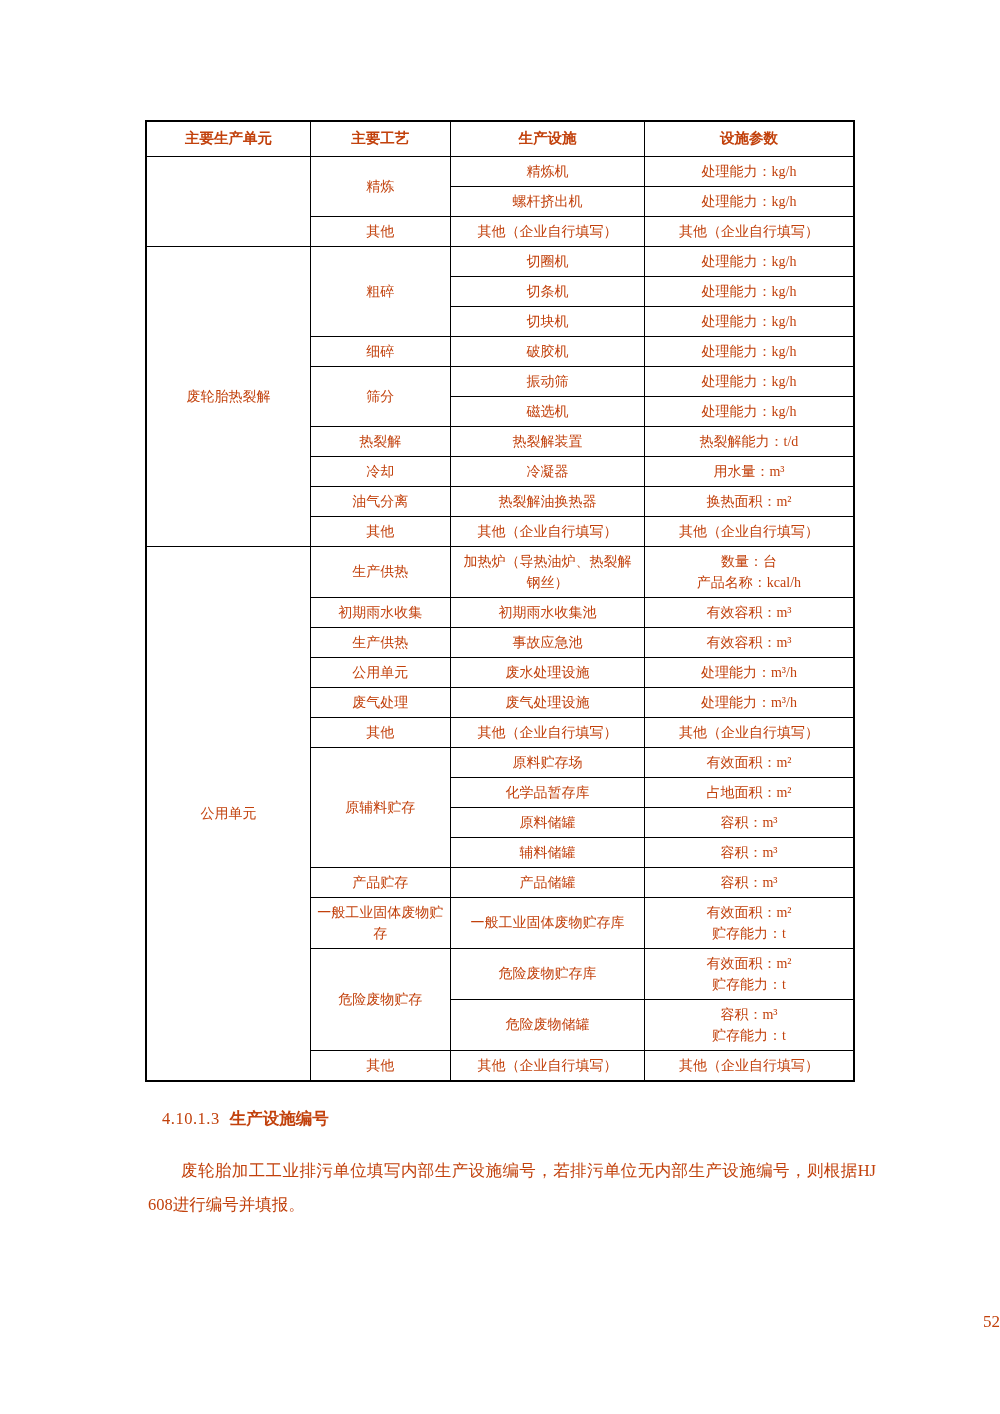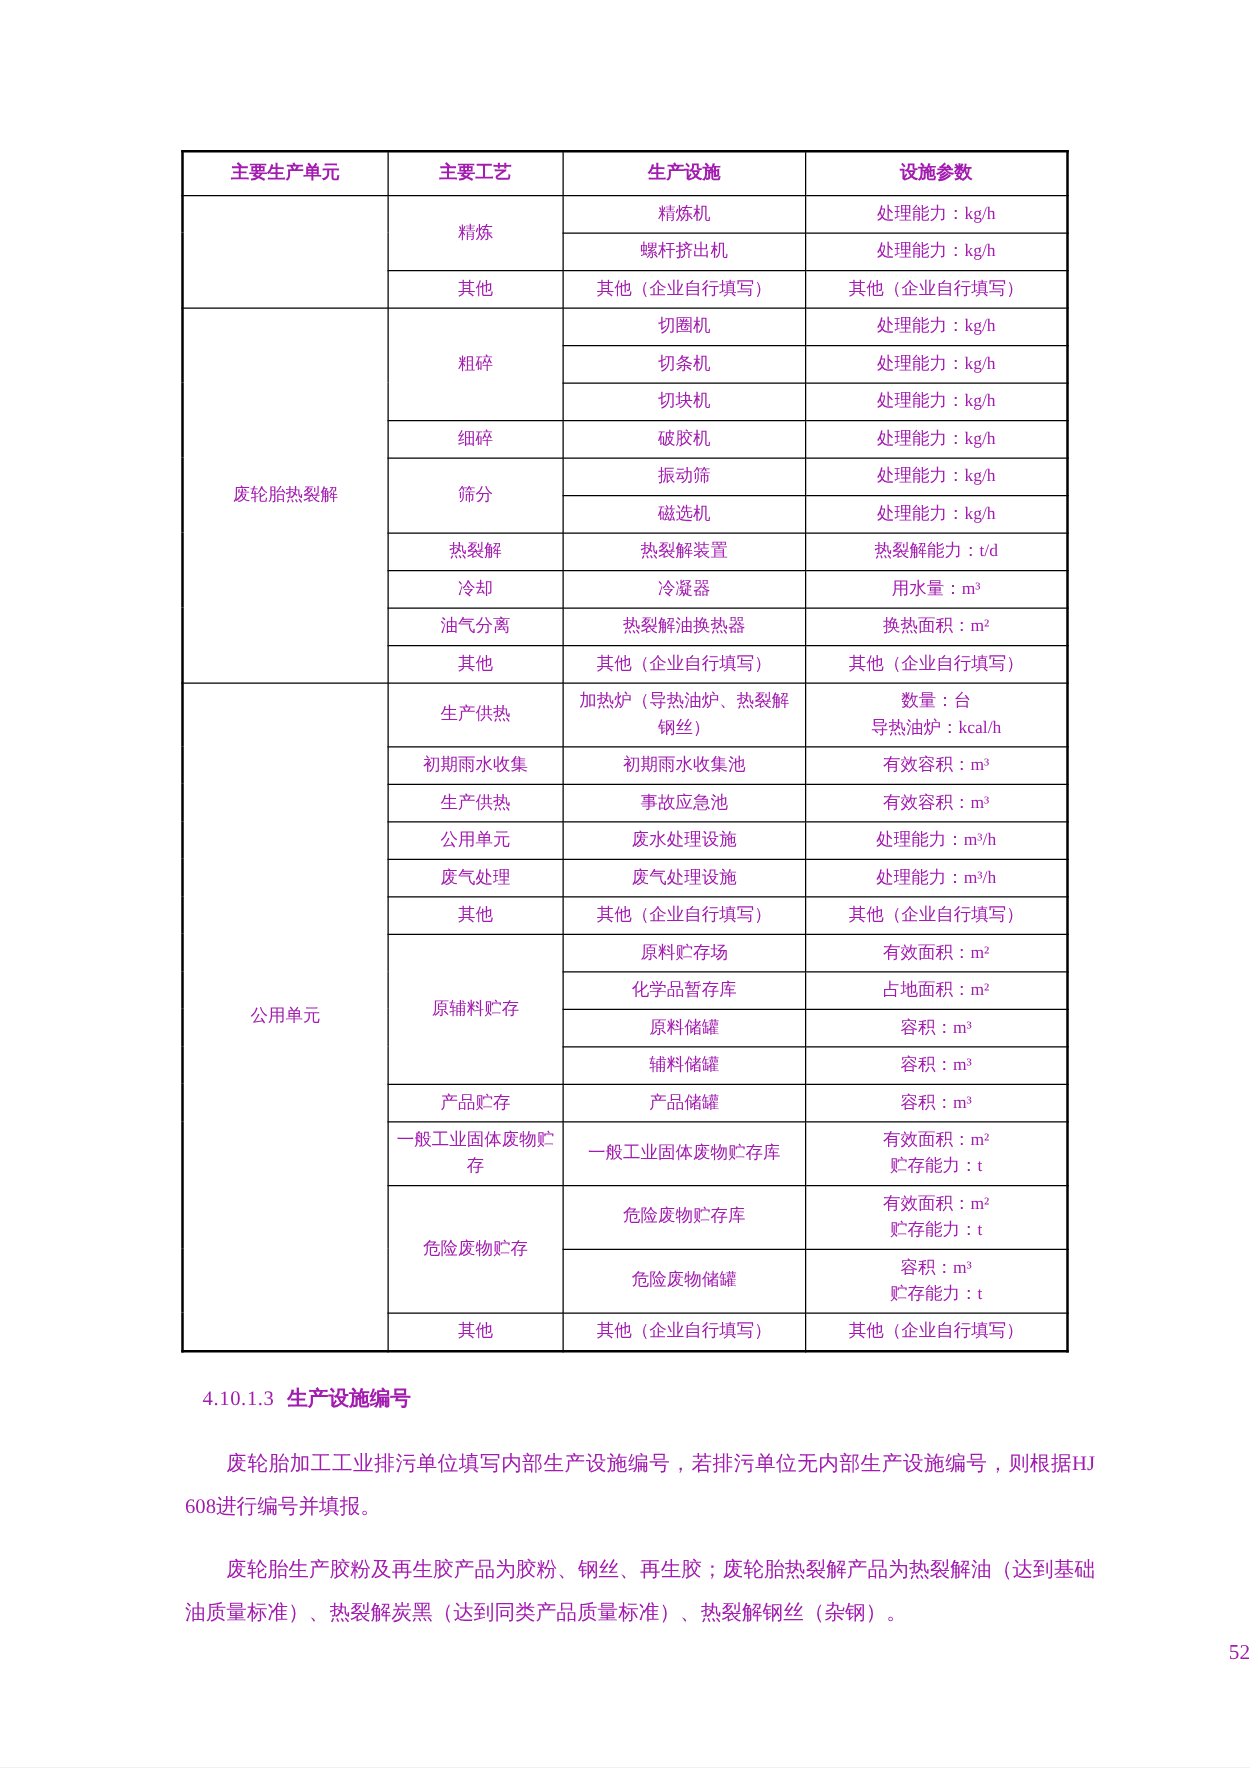--- a/index.html
+++ b/index.html
@@ -9,21 +9,21 @@
   }
   .page {
     width: 1000px;
     height: 1414px;
     margin: 0 auto;
     background: #ffffff;
     position: relative;
     box-sizing: border-box;
     padding-top: 120px;
     font-family: "Liberation Serif", "DejaVu Serif", serif;
-    color: #a21caf;
+    color: #c2410c;
   }
   table.facility-table {
     width: 710px;
     margin: 0 auto;
     border-collapse: collapse;
     border: 2px solid #000;
     table-layout: fixed;
   }
   table.facility-table col.c1 { width: 23.2%; }
   table.facility-table col.c2 { width: 19.8%; }
@@ -168,21 +168,21 @@
         <td>其他</td>
         <td>其他（企业自行填写）</td>
         <td class="param-cell">其他（企业自行填写）</td>
       </tr>
 
       <tr>
         <td rowspan="15" class="unit-cell">公用单元</td>
         <td>生产供热</td>
         <td>加热炉（导热油炉、热裂解钢丝）</td>
         <td class="param-cell">数量：台
-导热油炉：kcal/h</td>
+产品名称：kcal/h</td>
       </tr>
       <tr>
         <td>初期雨水收集</td>
         <td>初期雨水收集池</td>
         <td class="param-cell">有效容积：m³</td>
       </tr>
       <tr>
         <td>生产供热</td>
         <td>事故应急池</td>
         <td class="param-cell">有效容积：m³</td>
@@ -249,18 +249,17 @@
     </tbody>
   </table>
 
   <div class="content">
     <h3 class="subsection-heading">
       <span class="hnum">4.10.1.3</span>
       <span class="htitle">生产设施编号</span>
     </h3>
     <p class="body-para">废轮胎加工工业排污单位填写内部生产设施编号，若排污单位无内部生产设施编号，则根据HJ 608进行编号并填报。</p>
 
-    <p class="body-para">废轮胎生产胶粉及再生胶产品为胶粉、钢丝、再生胶；废轮胎热裂解产品为热裂解油（达到基础油质量标准）、热裂解炭黑（达到同类产品质量标准）、热裂解钢丝（杂钢）。</p>
   </div>
 
   <div class="page-number">52</div>
 
 </div>
 
 </body></html>

